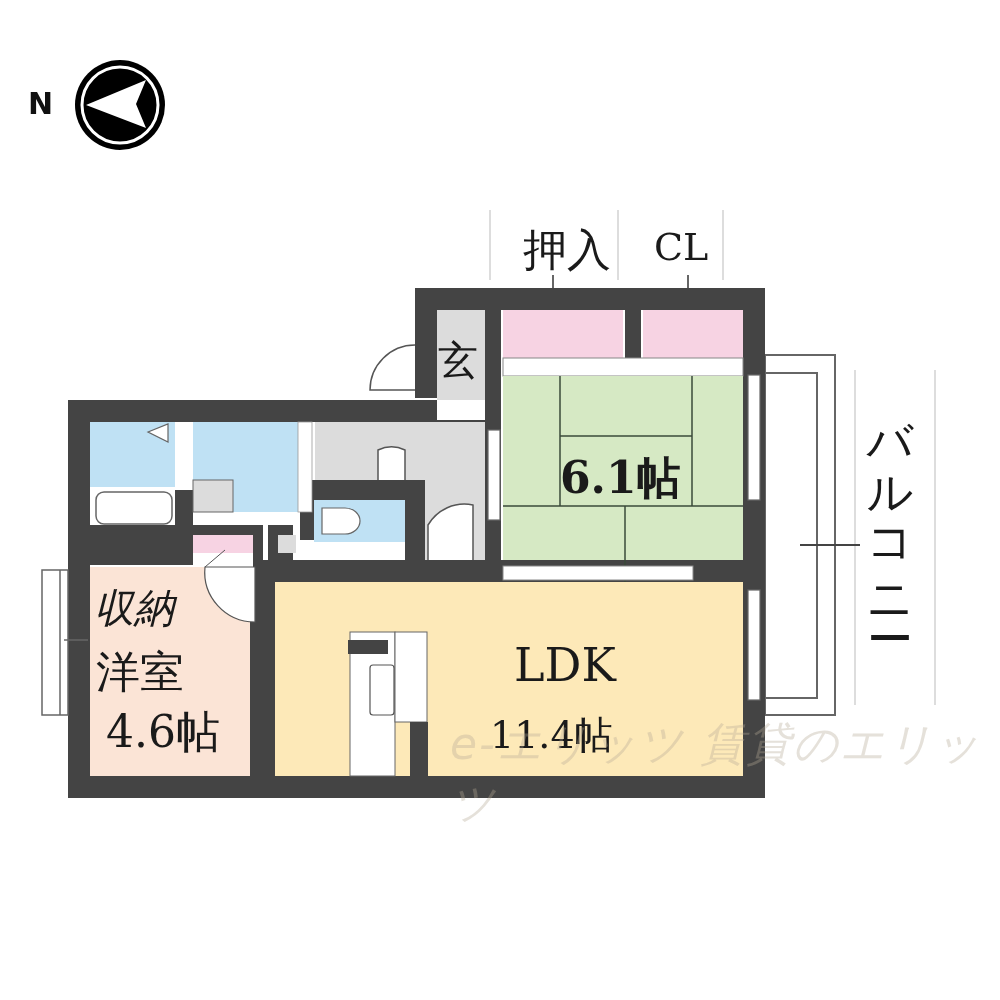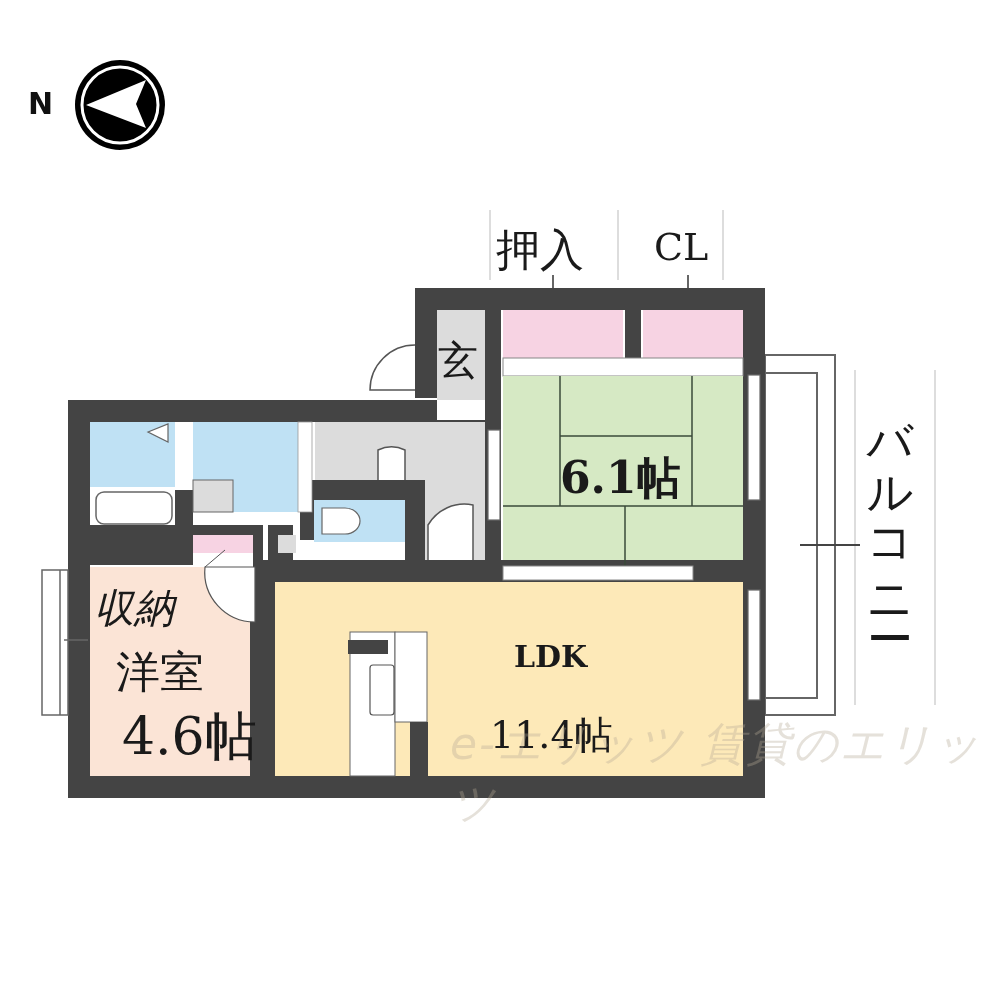--- a/index.html
+++ b/index.html
@@ -123,24 +123,24 @@
 
   <g fill="#fff" stroke="#666" stroke-width="1.2">
     <rect x="748" y="375" width="12" height="125"></rect>
     <rect x="748" y="590" width="12" height="110"></rect>
     <rect x="488" y="430" width="12" height="90"></rect>
   </g>
 </svg>
 
 <div class="north-n">N</div>
 
-<div class="lbl" style="left:496px;top:228px;font-size:44px;">押入</div>
+<div class="lbl" style="left:523px;top:228px;font-size:44px;">押入</div>
 <div class="lbl" style="left:654px;top:228px;font-size:38px;">CL</div>
 <div class="lbl" style="left:438px;top:340px;font-size:40px;">玄</div>
 <div class="lbl" style="left:560px;top:456px;font-size:44px;font-weight:bold;">6.1帖</div>
 <div class="lbl vert" style="left:868px;top:390px;font-size:46px;">バルコニー</div>
 <div class="lbl" style="left:94px;top:588px;font-size:40px;font-style:italic;">収納</div>
-<div class="lbl" style="left:116px;top:650px;font-size:44px;">洋室</div>
-<div class="lbl" style="left:106px;top:710px;font-size:52px;margin-left:16px;">4.6帖</div>
-<div class="lbl" style="left:514px;top:642px;font-size:30px;font-weight:bold;">LDK</div>
+<div class="lbl" style="left:96px;top:650px;font-size:44px;">洋室</div>
+<div class="lbl" style="left:106px;top:710px;font-size:44px;">4.6帖</div>
+<div class="lbl" style="left:514px;top:642px;font-size:46px;">LDK</div>
 <div class="lbl" style="left:490px;top:700px;font-size:38px;margin-top:16px;">11.4帖</div>
 
 <div class="watermark">e-エリッツ 賃貸のエリッツ</div>
 
 </body></html>

